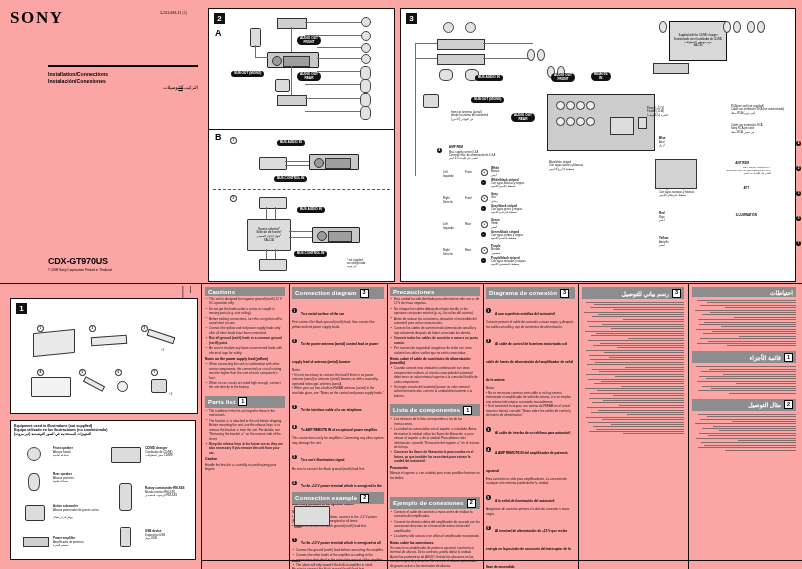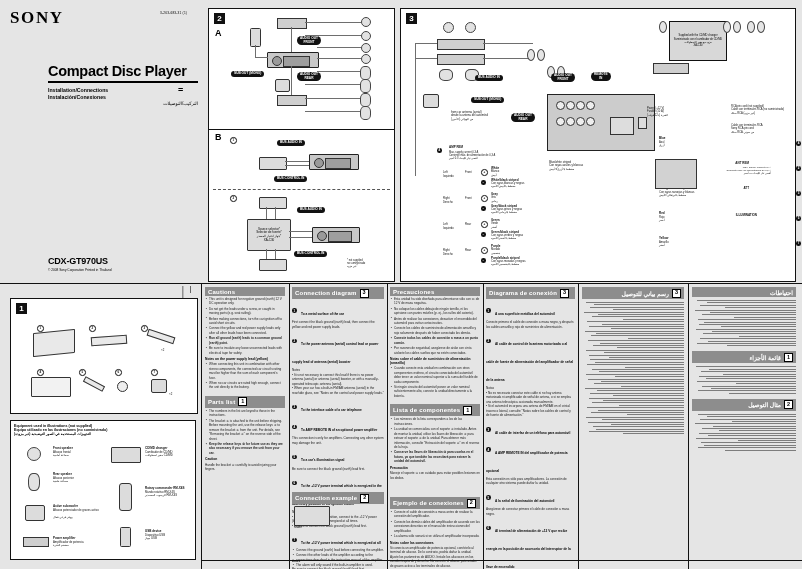--- a/index.html
+++ b/index.html
@@ -1,17 +1,17 @@
 <!DOCTYPE html>
 <html><head>
 <meta charset="utf-8">
 <style>
   html,body{margin:0;padding:0;background:#ffffff;}
   body{width:802px;height:569px;font-family:"Liberation Sans",sans-serif;color:#000;overflow:hidden;position:relative;}
-  .sheet{position:absolute;inset:0;background:#e5e5e5;}
+  .sheet{position:absolute;inset:0;background:#fca5a5;}
 
   
   .abs{position:absolute;}
   .box{border:1px solid #111;background:#fff;}
   .hdr{background:#8d8d8d;color:#fff;font-weight:bold;font-size:6px;padding:1.5px 3px;display:flex;align-items:center;gap:3px;letter-spacing:.2px;}
   .hdr.rtl{direction:rtl;justify-content:flex-start;}
   .badge{display:inline-flex;align-items:center;justify-content:center;width:7px;height:7px;background:#fff;color:#000;font-size:5.5px;font-weight:bold;border:.5px solid #000;line-height:1;}
   .para{font-size:3.1px;line-height:1.45;margin:1.2px 0 0 0;color:#1a1a1a;}
   .bul{font-size:3.1px;line-height:1.45;margin:.9px 0 0 4px;position:relative;color:#1a1a1a;}
   .bul:before{content:"•";position:absolute;left:-3.2px;top:-.2px;}
@@ -55,21 +55,20 @@
 </head>
 <body>
 
 <div class="sheet">
 
   <div class="abs" style="left:10px;top:8px;width:190px;height:285px;">
     <div class="sony">SONY</div>
     <div class="abs partno" style="left:150px;top:3px;">3-263-683-31 (1)</div>
 
     <div class="abs" style="left:38px;top:55px;width:150px;">
-      <div class="title2">Compact Disc Player</div>
       <div class="rule"></div>
       <div class="subt" style="margin-top:4px;">Installation/Connections</div>
       <div class="subt">Instalación/Conexiones</div>
       <div class="arb">التركيب/التوصيلات</div>
     </div>
 
     <div class="abs" style="left:38px;top:248px;">
       <div class="model">CDX-GT970US</div>
       <div class="copy">© 2008 Sony Corporation   Printed in Thailand</div>
     </div>

